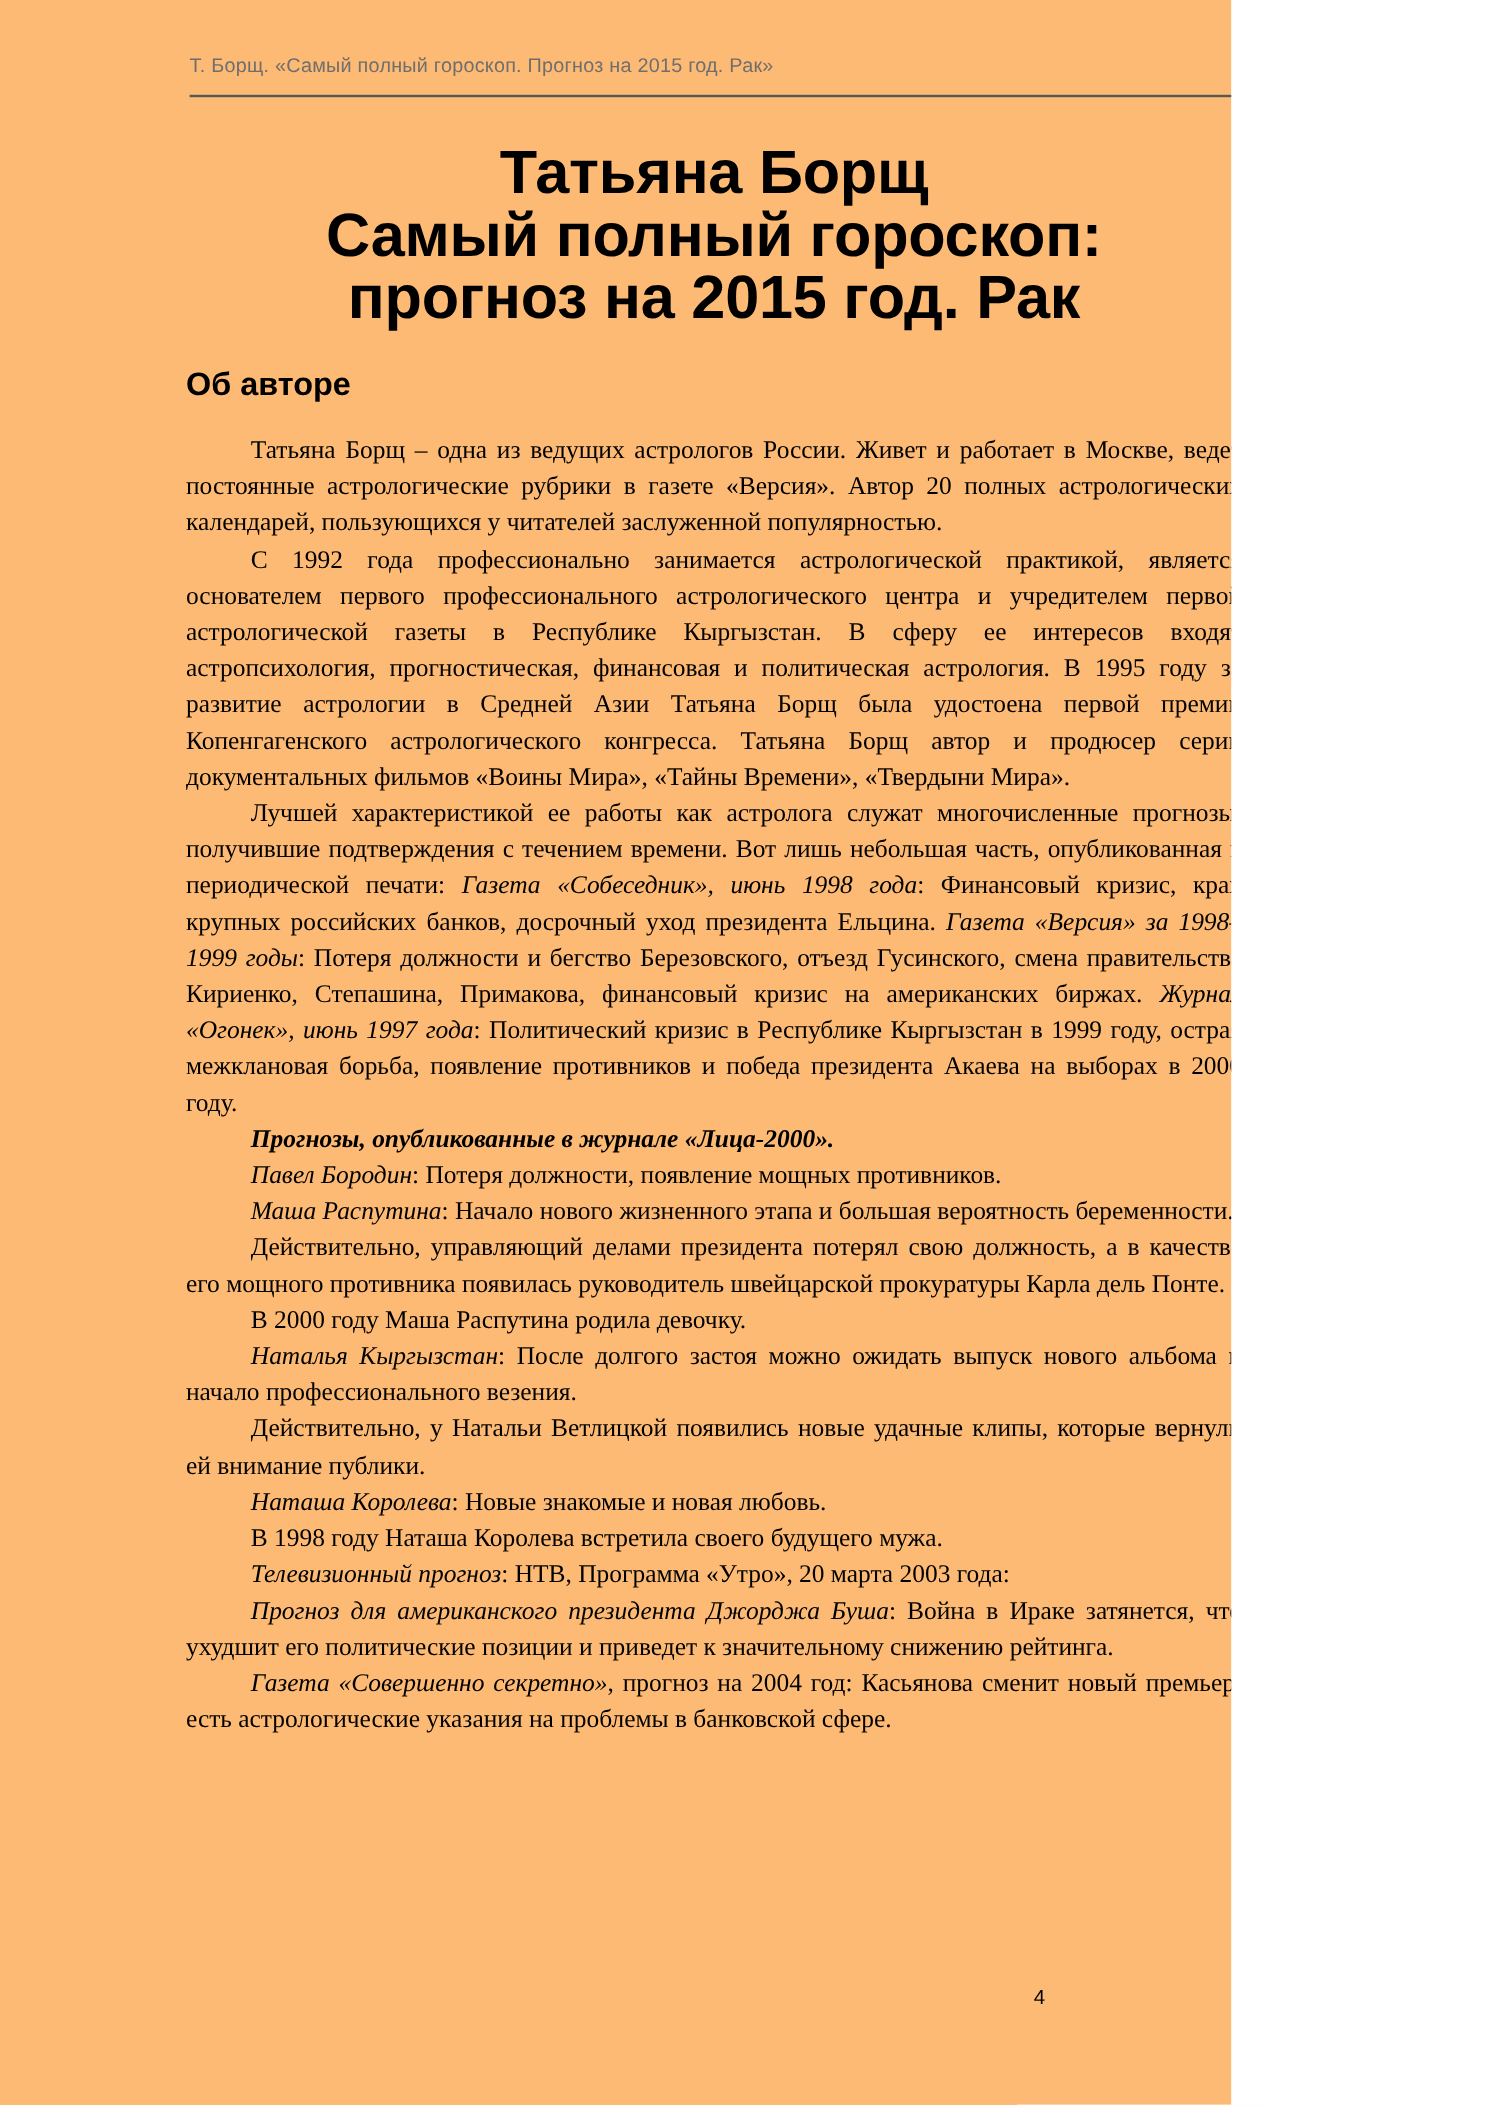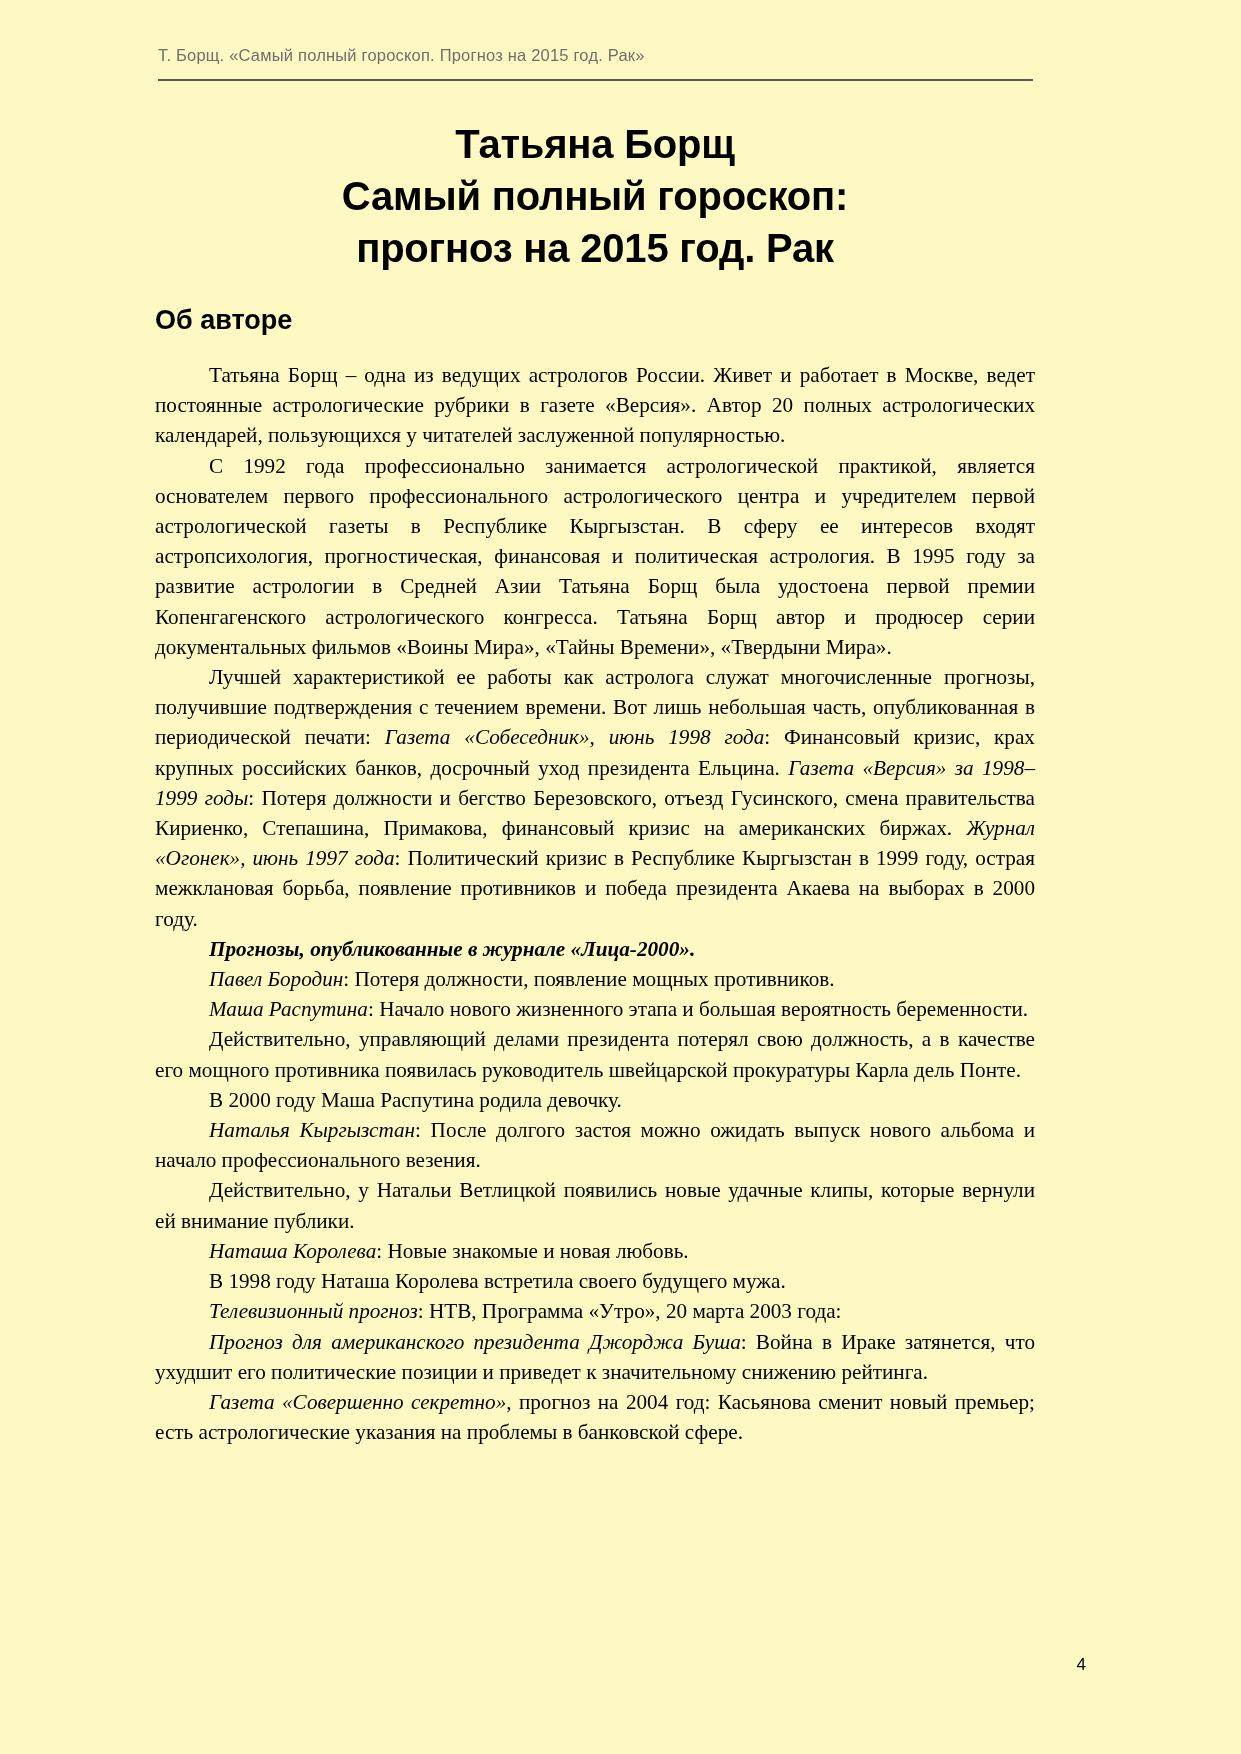--- a/index.html
+++ b/index.html
@@ -2,23 +2,23 @@
 <html><head>
 <meta charset="utf-8">
 <style>
   html, body {
     margin: 0;
     padding: 0;
     background: #ffffff;
   }
   .page {
     position: relative;
-    width: 1241px;
+    width: 1026px;
     height: 1754px;
-    background: #fef9c3;
+    background: #fdba74;
     box-sizing: border-box;
     overflow: hidden;
   }
   .running-head {
     position: absolute;
     left: 158px;
     top: 46px;
     width: 875px;
     font-family: "Liberation Sans", sans-serif;
     font-size: 16.5px;
@@ -36,21 +36,21 @@
   }
   .content {
     position: absolute;
     left: 155px;
     top: 118px;
     width: 880px;
   }
   .doc-title {
     font-family: "Liberation Sans", sans-serif;
     font-weight: bold;
-    font-size: 40px;
+    font-size: 51px;
     line-height: 52px;
     text-align: center;
     color: #000000;
     margin: 0 0 0 0;
     letter-spacing: -0.2px;
   }
   .doc-title .t-line { display: block; }
   .section-title {
     font-family: "Liberation Sans", sans-serif;
     font-weight: bold;

